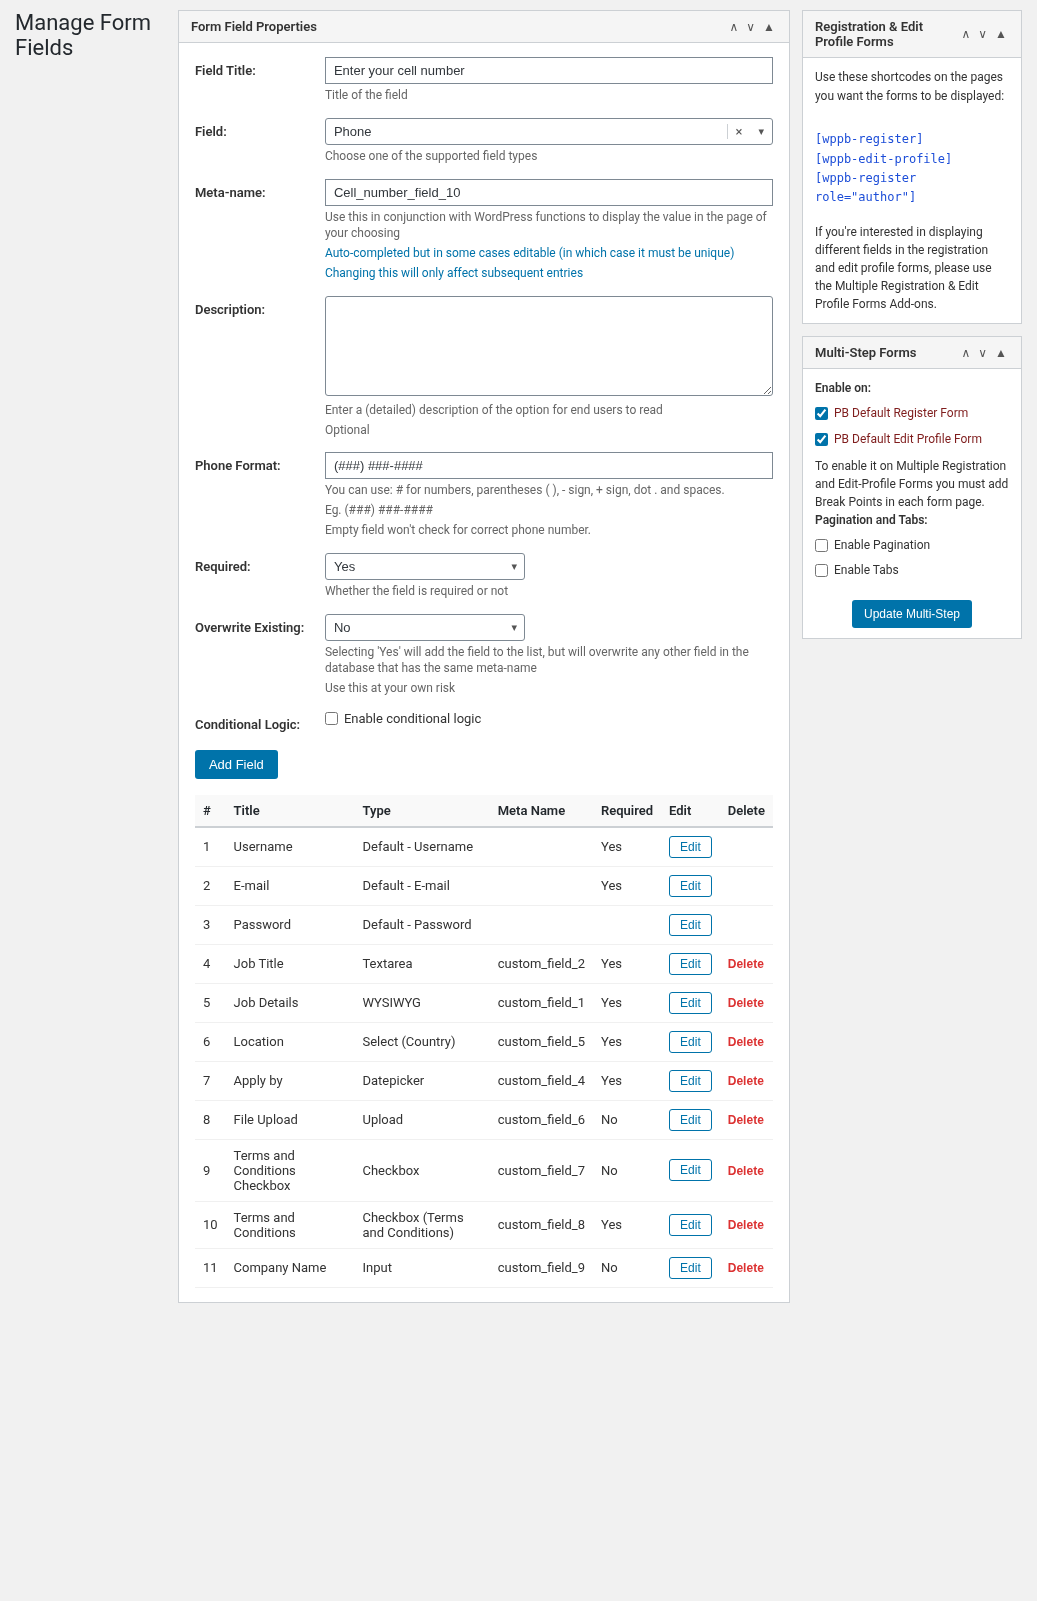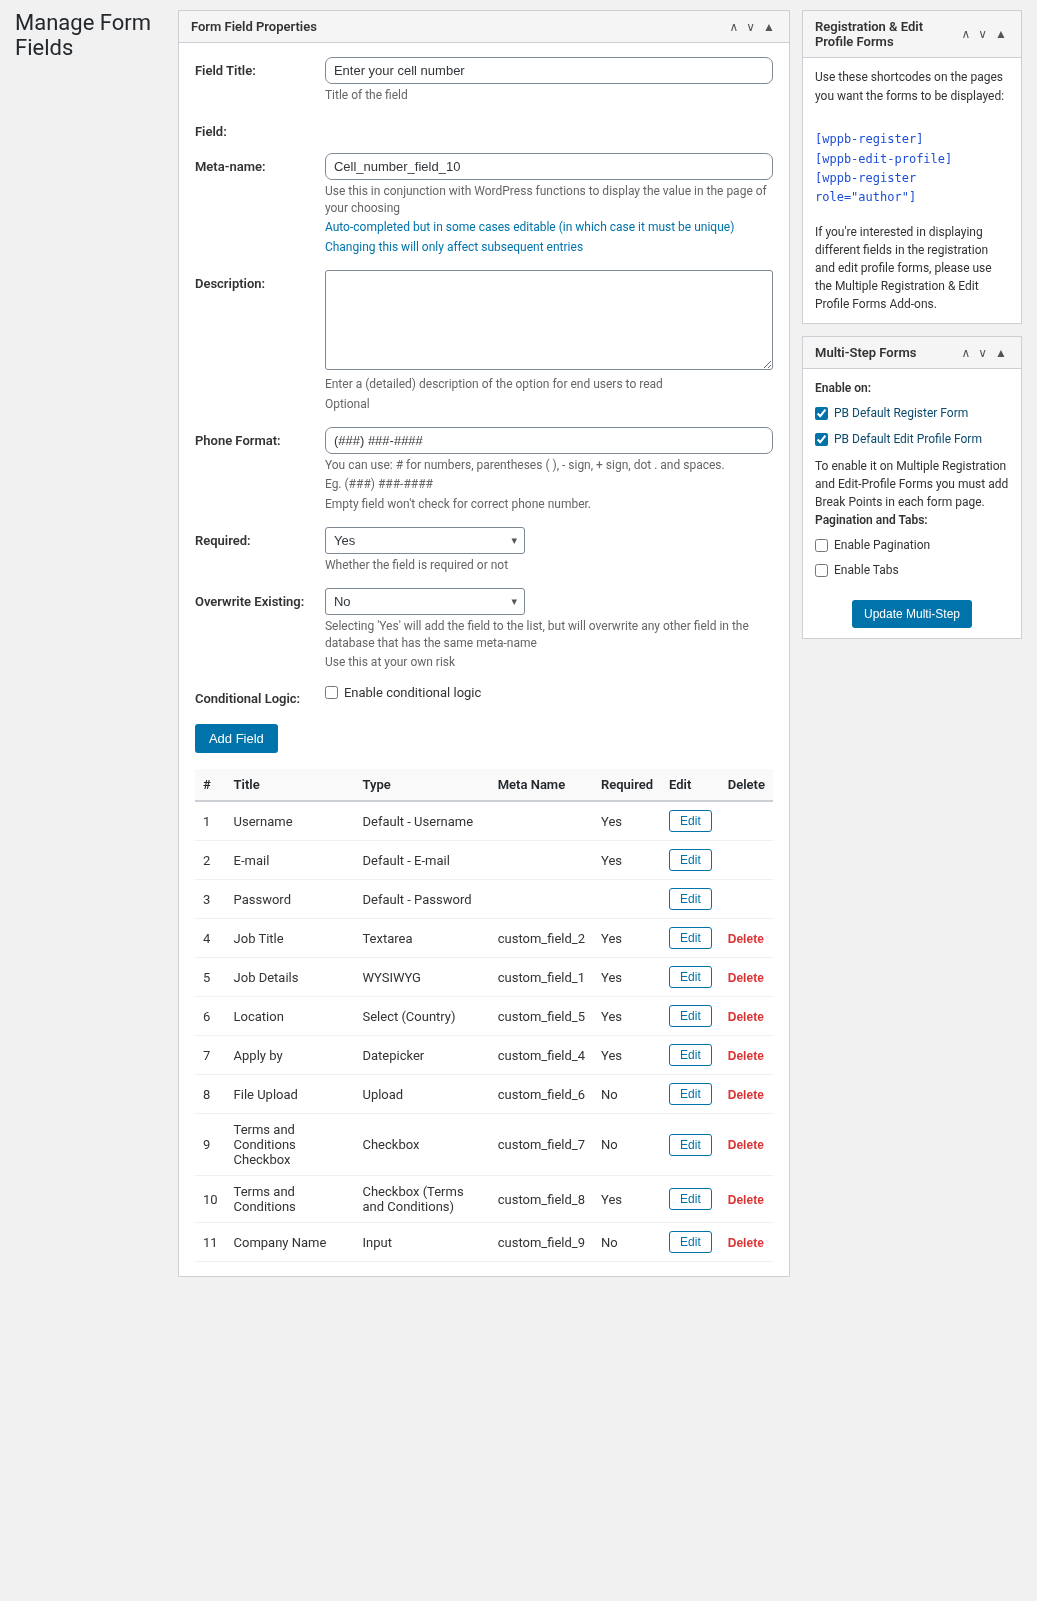--- a/index.html
+++ b/index.html
@@ -77,21 +77,21 @@
       padding-top: 6px;
       font-size: 13px;
     }
     .form-content {
       flex: 1;
     }
     .form-content input[type="text"] {
       width: 100%;
       padding: 5px 8px;
       border: 1px solid #7e8993;
-      border-radius: 7px;
+      border-radius: 0;
       font-size: 13px;
       background: #fff;
       color: #32373c;
     }
     .form-content textarea {
       width: 100%;
       padding: 5px 8px;
       border: 1px solid #7e8993;
       border-radius: 3px;
       font-size: 13px;
@@ -243,21 +243,21 @@
     }
     .checkbox-row {
       display: flex;
       align-items: center;
       gap: 6px;
       margin-bottom: 6px;
     }
     .checkbox-row input[type="checkbox"] {
       accent-color: #0073aa;
     }
-    .checkbox-label { font-size: 12px; color: #0c4a6e; }
+    .checkbox-label { font-size: 12px; color: #7f1d1d; }
     .btn-update-multistep {
       background: #0073aa;
       color: #fff;
       border: none;
       padding: 7px 12px;
       border-radius: 3px;
       cursor: pointer;
       font-size: 12px;
       margin-top: 10px;
       float: right;
@@ -294,20 +294,34 @@
             <div class="form-label">Field Title:</div>
             <div class="form-content">
               <input type="text" value="Enter your cell number" style="">
               <div class="form-hint">Title of the field</div>
             </div>
           </div>
 
           
           <div class="form-row">
             <div class="form-label">Field:</div>
+            <div class="form-content">
+              <div class="select-with-x">
+                <select>
+                  <option>Phone</option>
+                  <option>Input</option>
+                  <option>Textarea</option>
+                  <option>Select</option>
+                  <option>Checkbox</option>
+                </select>
+                <span class="select-x-btn">×</span>
+                <span class="select-chevron">▾</span>
+              </div>
+              <div class="form-hint">Choose one of the supported field types</div>
+            </div>
           </div>
 
           
           <div class="form-row">
             <div class="form-label">Meta-name:</div>
             <div class="form-content">
               <input type="text" value="Cell_number_field_10" style="">
               <div class="form-hint">Use this in conjunction with WordPress functions to display the value in the page of your choosing</div>
               <div class="form-hint blue">Auto-completed but in some cases editable (in which case it must be unique)</div>
               <div class="form-hint blue">Changing this will only affect subsequent entries</div>

